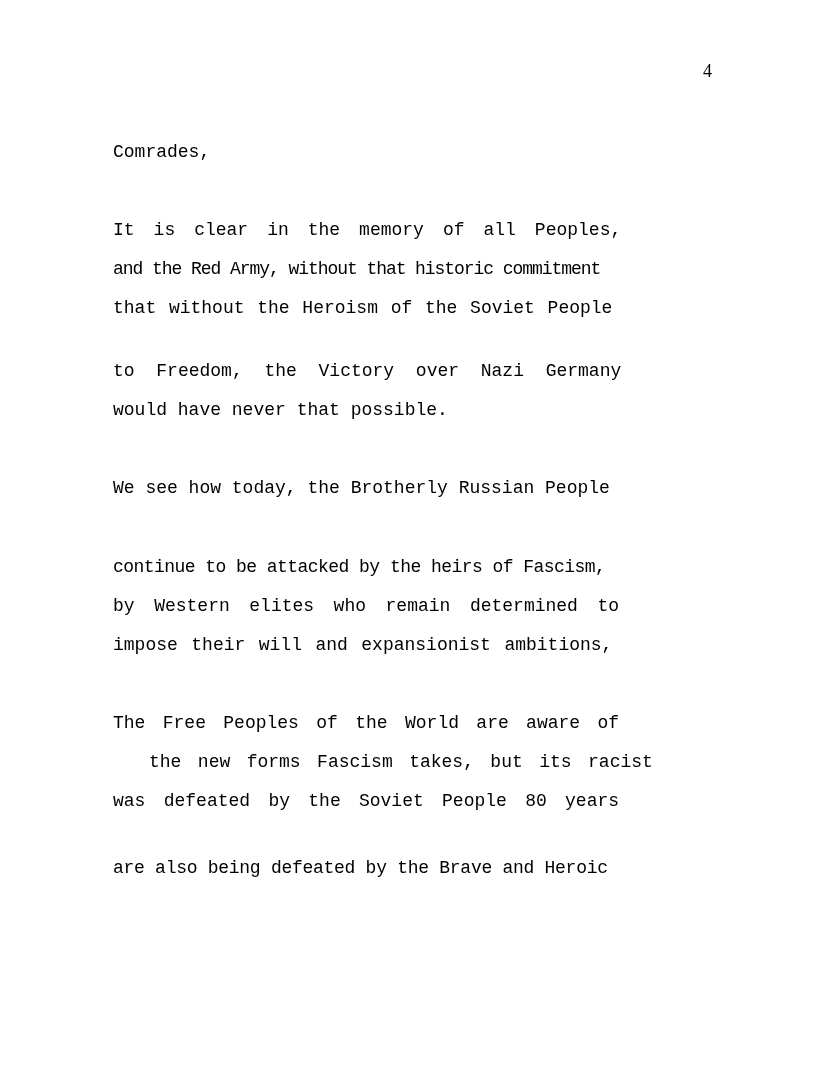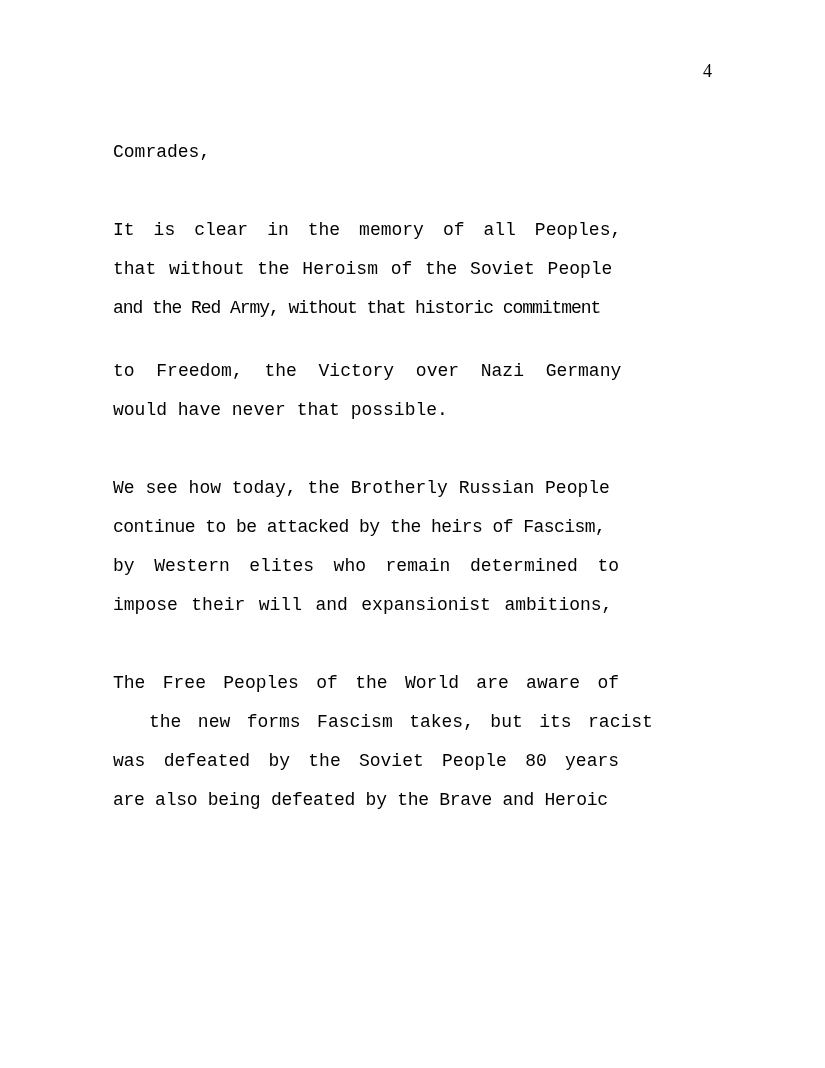--- a/index.html
+++ b/index.html
@@ -48,33 +48,33 @@
 </head>
 <body>
 
 <div class="page">
   <div class="page-number">4</div>
   <div class="content">
     <div class="line salutation">Comrades,</div>
     <div id="paragraphs">
         <div class="para">
           <div class="line" style="word-spacing: 8.174px;">It is clear in the memory of all Peoples,</div>
+          <div class="line" style="letter-spacing: -1.056px;">and the Red Army, without that historic commitment</div>
           <div class="line" style="word-spacing: 1.904px;">that without the Heroism of the Soviet People</div>
-          <div class="line" style="letter-spacing: -1.056px;">and the Red Army, without that historic commitment</div>
           <div class="line" style="word-spacing: 10.898px; margin-top: 24px;">to Freedom, the Victory over Nazi Germany</div>
           <div class="line last">would have never that possible.</div>
         </div>
         <div class="para">
           <div class="line">We see how today, the Brotherly Russian People</div>
-          <div class="line" style="letter-spacing: -0.547px;">continue to be attacked by the heirs of Fascism,</div>
+          <div class="line" style="letter-spacing: -0.547px; margin-top: 40px;">continue to be attacked by the heirs of Fascism,</div>
           <div class="line" style="word-spacing: 8.729px;">by Western elites who remain determined to</div>
           <div class="line" style="word-spacing: 2.666px;">impose their will and expansionist ambitions,</div>
         </div>
         <div class="para">
           <div class="line" style="word-spacing: 6.547px;">The Free Peoples of the World are aware of</div>
           <div class="line" style="word-spacing: 5.623px; margin-left: 36px;">the new forms Fascism takes, but its racist</div>
           <div class="line" style="word-spacing: 7.482px;">was defeated by the Soviet People 80 years</div>
-          <div class="line" style="letter-spacing: -0.276px;">are also being defeated by the Brave and Heroic</div>
+          <div class="line" style="letter-spacing: -0.276px; margin-top: 28px;">are also being defeated by the Brave and Heroic</div>
         </div>
       </div>
 
   </div>
 </div>
 
 </body></html>

